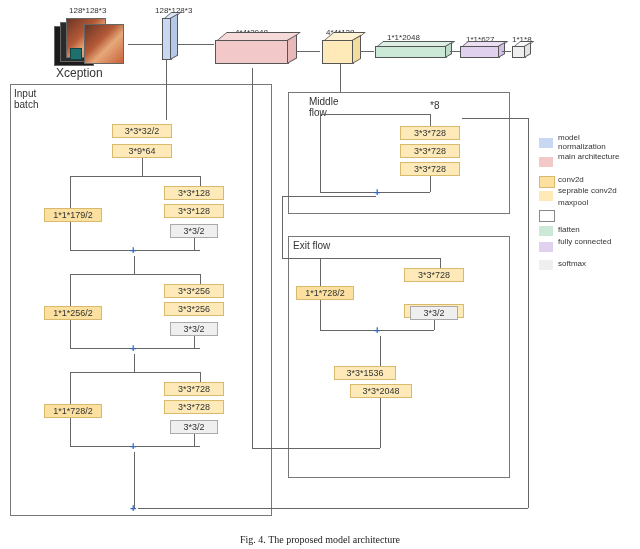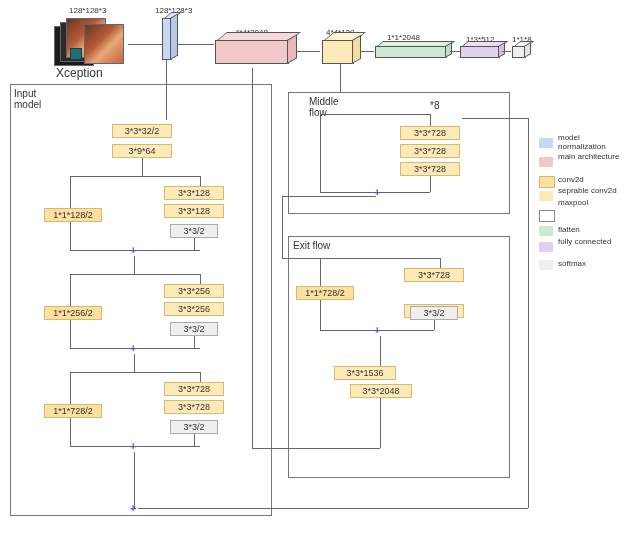--- a/index.html
+++ b/index.html
@@ -32,21 +32,21 @@
 </style>
 </head>
 <body>
 <div class="canvas">
 
 <div class="lbl f8" style="left:69px;top:6px">128*128*3</div>
 <div class="lbl f8" style="left:155px;top:6px">128*128*3</div>
 <div class="lbl f8" style="left:235px;top:28px">4*4*2048</div>
 <div class="lbl f8" style="left:326px;top:28px">4*4*128</div>
 <div class="lbl f8" style="left:387px;top:33px">1*1*2048</div>
-<div class="lbl f8" style="left:466px;top:35px">1*3*512</div>
+<div class="lbl f8" style="left:466px;top:35px">1*1*627</div>
 <div class="lbl f8" style="left:512px;top:35px">1*1*8</div>
 
 <div class="imgstack" style="left:54px;top:18px">
   <div class="slide" style="left:0px;top:8px;background:#1b1b1b"></div>
   <div class="slide" style="left:6px;top:4px;background:#2a2a2a"></div>
   <div class="slide" style="left:12px;top:0px"></div>
   <div class="slide" style="left:30px;top:6px"></div>
   <div style="position:absolute;left:16px;top:30px;width:10px;height:10px;background:#1f6f6f;border:1px solid #0d4444"></div>
 </div>
 <div class="lbl f12" style="left:56px;top:66px">Xception</div>
@@ -100,31 +100,31 @@
 <div class="legend-sw white" style="left:539px;top:210px;border:1px solid #888"></div>
 <div class="lbl f8" style="left:558px;top:198px">maxpool</div>
 <div class="legend-sw green" style="left:539px;top:226px"></div>
 <div class="lbl f8" style="left:558px;top:225px">flatten</div>
 <div class="legend-sw purple" style="left:539px;top:242px"></div>
 <div class="lbl f8" style="left:558px;top:237px;width:70px">fully connected</div>
 <div class="legend-sw grey" style="left:539px;top:260px"></div>
 <div class="lbl f8" style="left:558px;top:259px">softmax</div>
 
 <div class="panel" style="left:10px;top:84px;width:260px;height:430px"></div>
-<div class="lbl f10" style="left:14px;top:88px;width:40px">Input model</div>
+<div class="lbl f10" style="left:14px;top:88px;width:40px">Input batch</div>
 
 <div class="line vl" style="left:166px;top:60px;height:60px"></div>
 
 <div class="box yellow" style="left:112px;top:124px;width:60px;height:14px">3*3*32/2</div>
 <div class="box yellow" style="left:112px;top:144px;width:60px;height:14px">3*9*64</div>
 <div class="line vl" style="left:142px;top:158px;height:18px"></div>
 
 <div class="line hl" style="left:70px;top:176px;width:130px"></div>
 <div class="line vl" style="left:70px;top:176px;height:60px"></div>
-<div class="box yellow" style="left:44px;top:208px;width:58px;height:14px;background:#fbe0a0">1*1*128/2</div>
+<div class="box yellow" style="left:44px;top:208px;width:58px;height:14px;background:#fbe0a0">1*1*179/2</div>
 <div class="line vl" style="left:200px;top:176px;height:10px"></div>
 <div class="box yellow" style="left:164px;top:186px;width:60px;height:14px">3*3*128</div>
 <div class="box yellow" style="left:164px;top:204px;width:60px;height:14px">3*3*128</div>
 <div class="box grey" style="left:170px;top:224px;width:48px;height:14px">3*3/2</div>
 <div class="line vl" style="left:70px;top:222px;height:28px"></div>
 <div class="line vl" style="left:194px;top:238px;height:12px"></div>
 <div class="line hl" style="left:70px;top:250px;width:130px"></div>
 <div class="plus" style="left:130px;top:244px">+</div>
 <div class="line vl" style="left:134px;top:256px;height:18px"></div>
 
@@ -192,14 +192,15 @@
 <div class="line hl" style="left:462px;top:118px;width:66px"></div>
 
 <div class="line vl" style="left:282px;top:196px;height:62px"></div>
 <div class="line hl" style="left:282px;top:196px;width:94px"></div>
 <div class="line hl" style="left:282px;top:258px;width:38px"></div>
 
 <div class="line vl" style="left:252px;top:68px;height:380px"></div>
 <div class="line hl" style="left:252px;top:448px;width:128px"></div>
 <div class="line vl" style="left:340px;top:64px;height:28px"></div>
 
+<div class="caption" style="top:534px;left:0">Fig. 4. The proposed model architecture</div>
 
 </div>
 
 </body></html>

